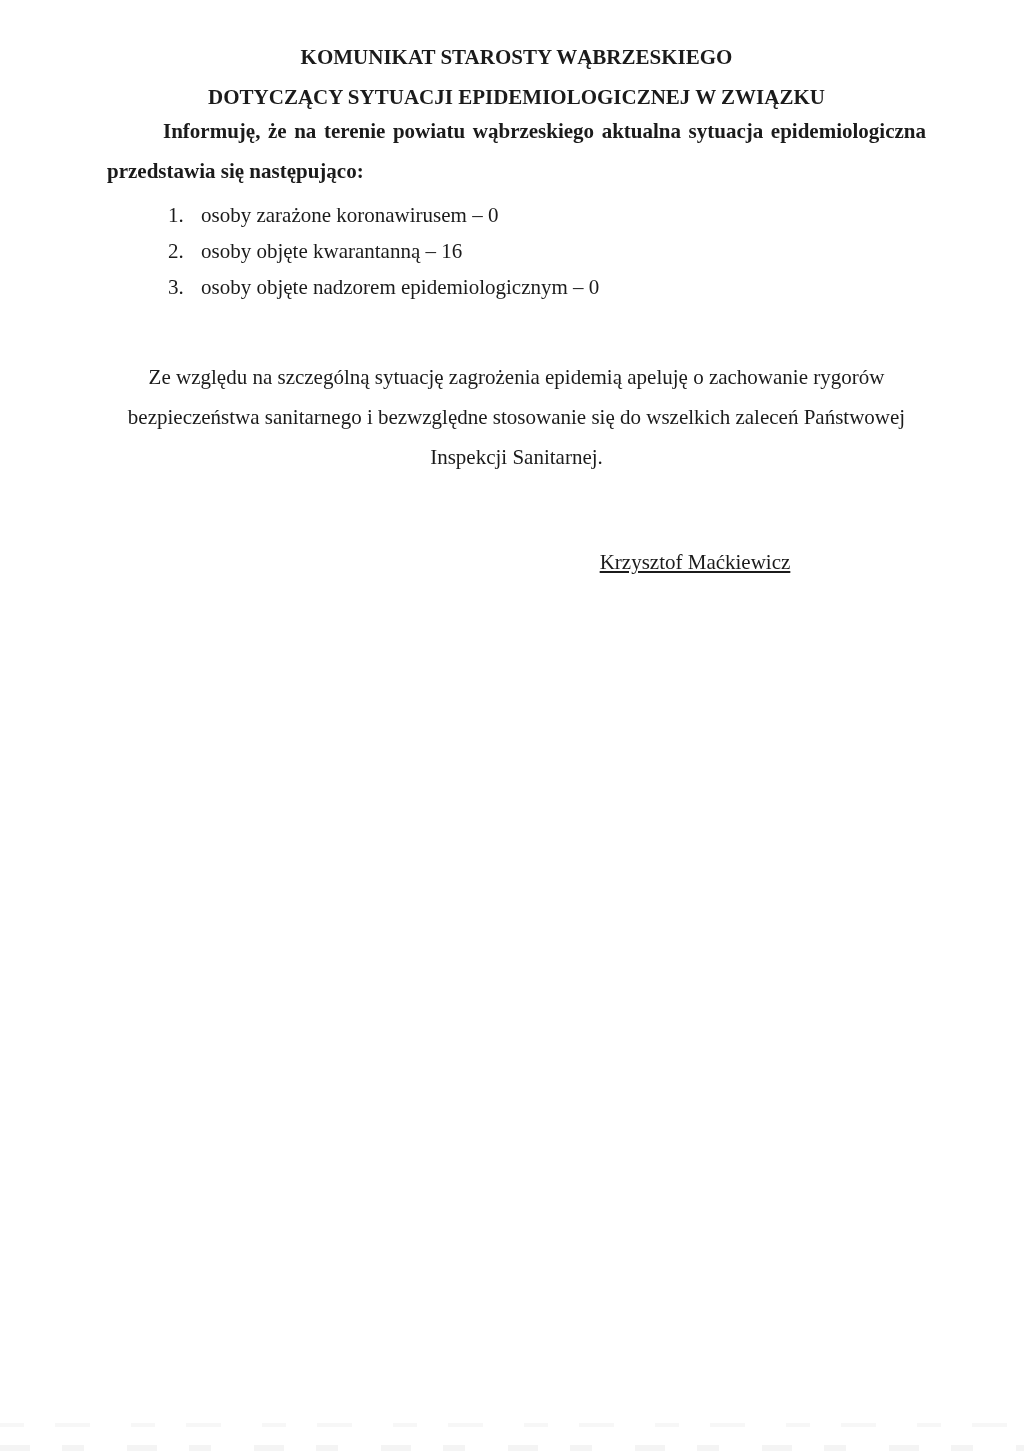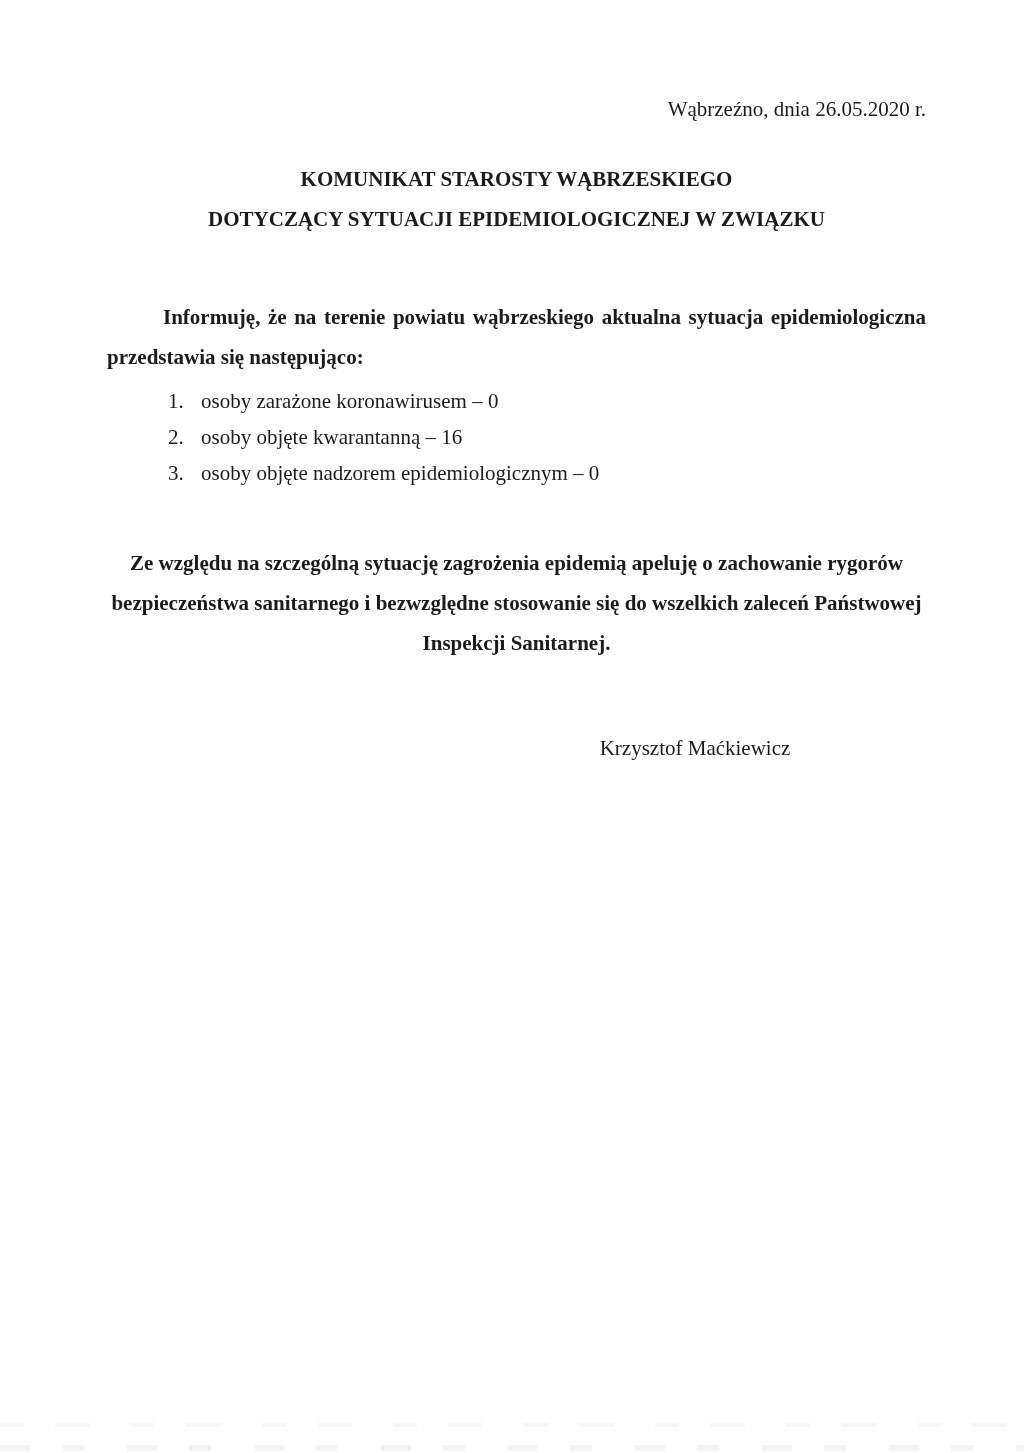--- a/index.html
+++ b/index.html
@@ -31,54 +31,54 @@
   .title-block p {
     font-size: 21px;
     line-height: 27px;
   }
   .title-gap { height: 13px; }
   .para {
     font-size: 21px;
     line-height: 40px;
   }
   .intro {
-    margin-top: 64px;
     font-weight: bold;
     text-align: justify;
     text-indent: 56px;
   }
   .num-list {
     margin-top: 6px;
     padding-left: 61px;
     list-style: none;
   }
   .num-list li {
     display: flex;
     font-size: 21px;
     line-height: 36px;
   }
   .num-list .li-num {
     width: 33px;
     flex: 0 0 33px;
   }
   .appeal {
     margin-top: 52px;
-    font-weight: bold;
+    font-weight: normal;
     text-align: center;
   }
   .closing {
     margin-top: 30px;
     text-align: justify;
     text-indent: 56px;
   }
   .signature {
     margin-top: 72px;
     margin-left: 383px;
     width: 410px;
     text-align: center;
+    text-decoration: underline;
   }
   .signature p {
     font-size: 21px;
     line-height: 26px;
   }
   .sig-gap { height: 24px; }
   .artifact {
     position: absolute;
     left: 0;
     width: 1024px;
@@ -97,21 +97,20 @@
       rgba(0,0,0,0.045) 0 30px, transparent 30px 62px,
       rgba(0,0,0,0.045) 62px 84px, transparent 84px 127px);
   }
 </style>
 </head>
 <body>
 
 <div class="page">
   <div class="content">
 
-    <p class="date">Wąbrzeźno, dnia 26.05.2020 r.</p>
 
     <div class="title-block">
       <p>KOMUNIKAT STAROSTY WĄBRZESKIEGO</p>
       <div class="title-gap"></div>
       <p>DOTYCZĄCY SYTUACJI EPIDEMIOLOGICZNEJ W ZWIĄZKU</p>
     </div>
 
     <p class="para intro">Informuję, że na terenie powiatu wąbrzeskiego aktualna sytuacja epidemiologiczna przedstawia się następująco:</p>
 
     <ol class="num-list">

